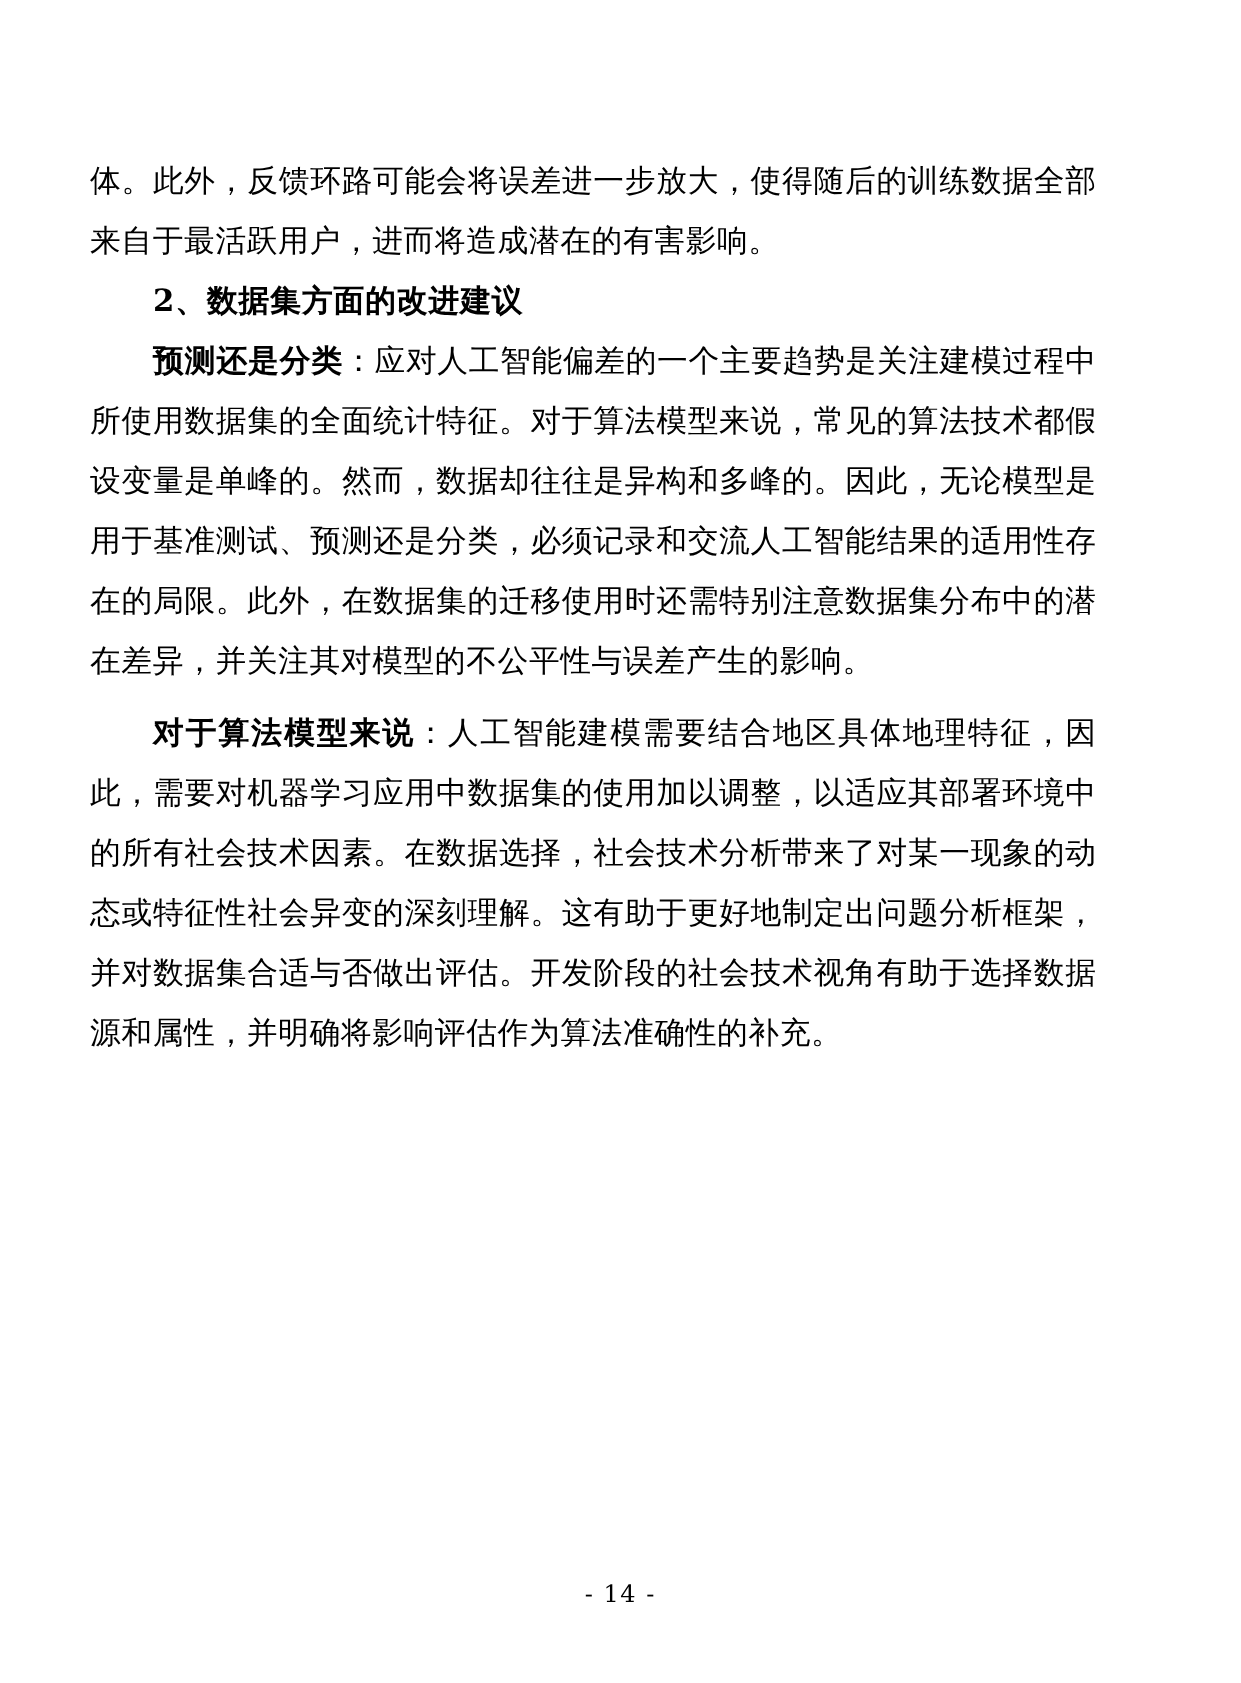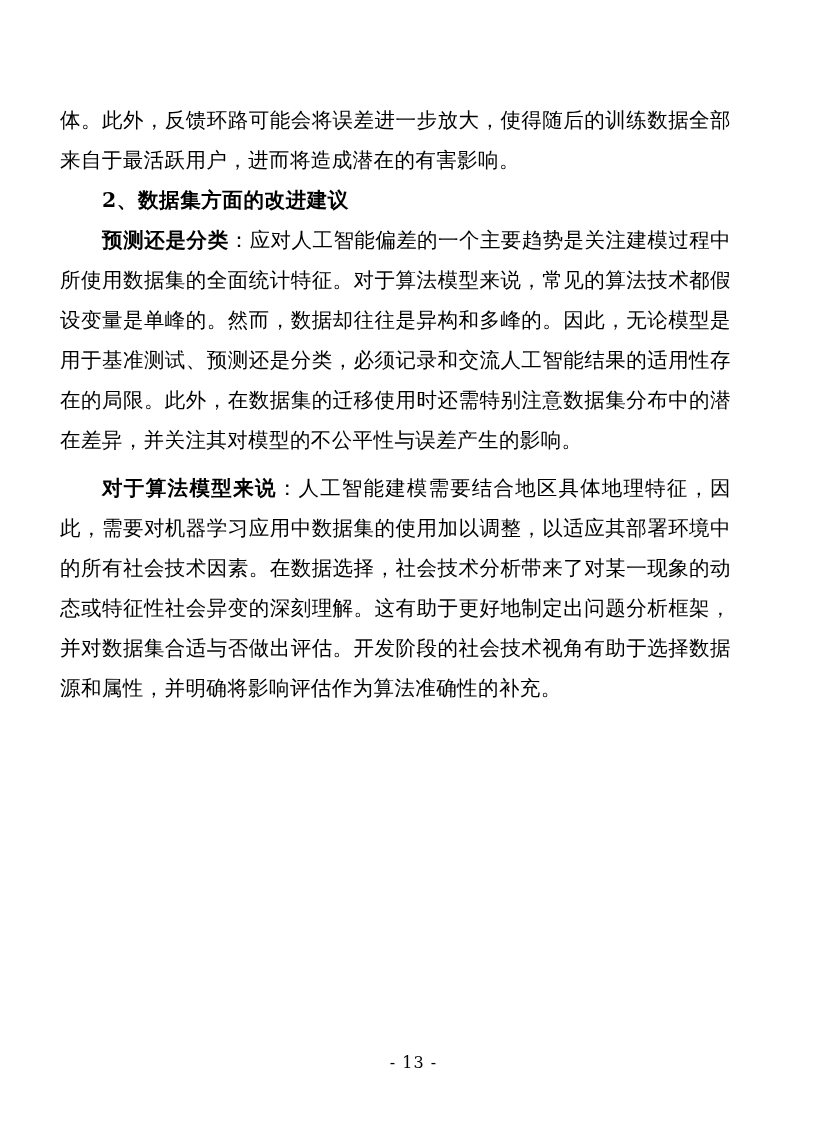--- a/index.html
+++ b/index.html
@@ -88,13 +88,13 @@
     <p class="para indent2">
       <span class="lead">对于算法模型来说</span><span>：人工智能建模需要结合地区具体地理特征，因此，需要对机器学习应用中数据集的使用加以调整，以适应其部署环境中的所有社会技术因素。在数据选择，社会技术分析带来了对某一现象的动态或特征性社会异变的深刻理解。这有助于更好地制定出问题分析框架，并对数据集合适与否做出评估。开发阶段的社会技术视角有助于选择数据源和属性，并明确将影响评估作为算法准确性的补充。</span>
     </p>
 
     <div class="spacer-sm"></div>
 
 
   </div>
 </div>
 
-<div class="footer">- 13 -</div>
+<div class="footer">- 14 -</div>
 
 </body></html>

